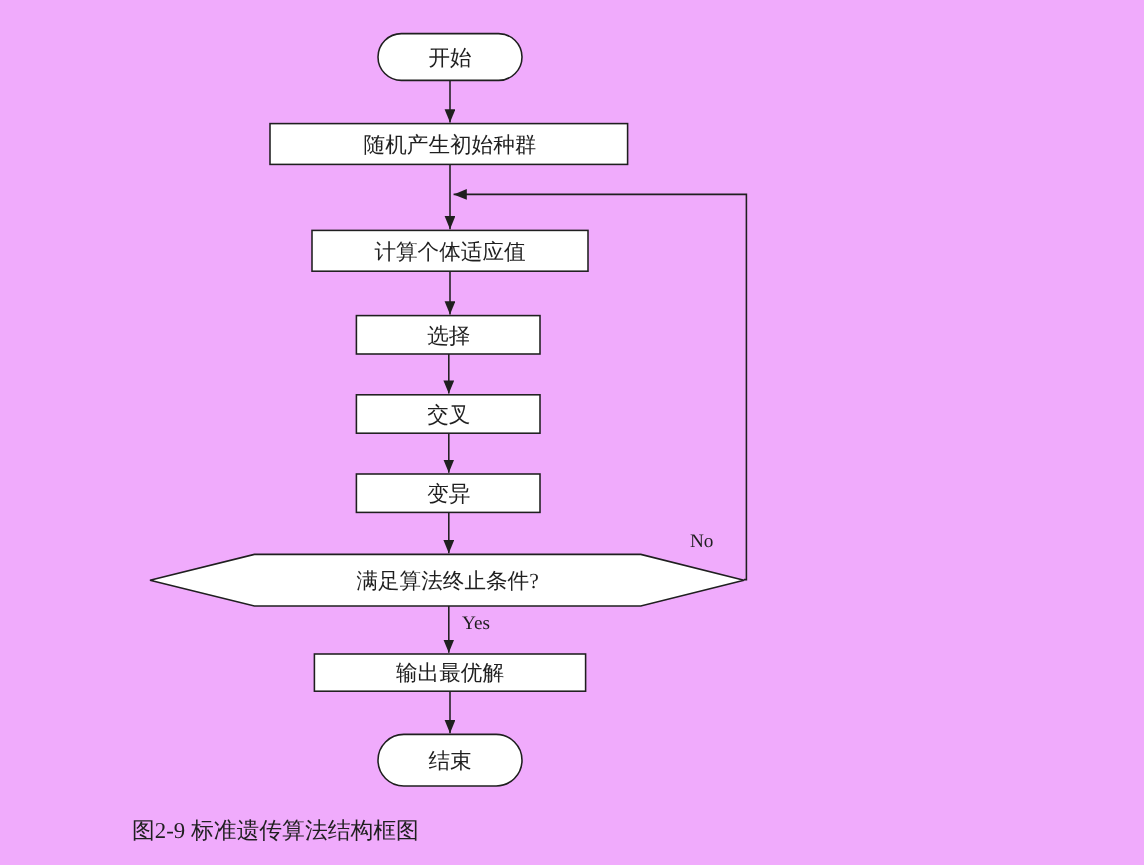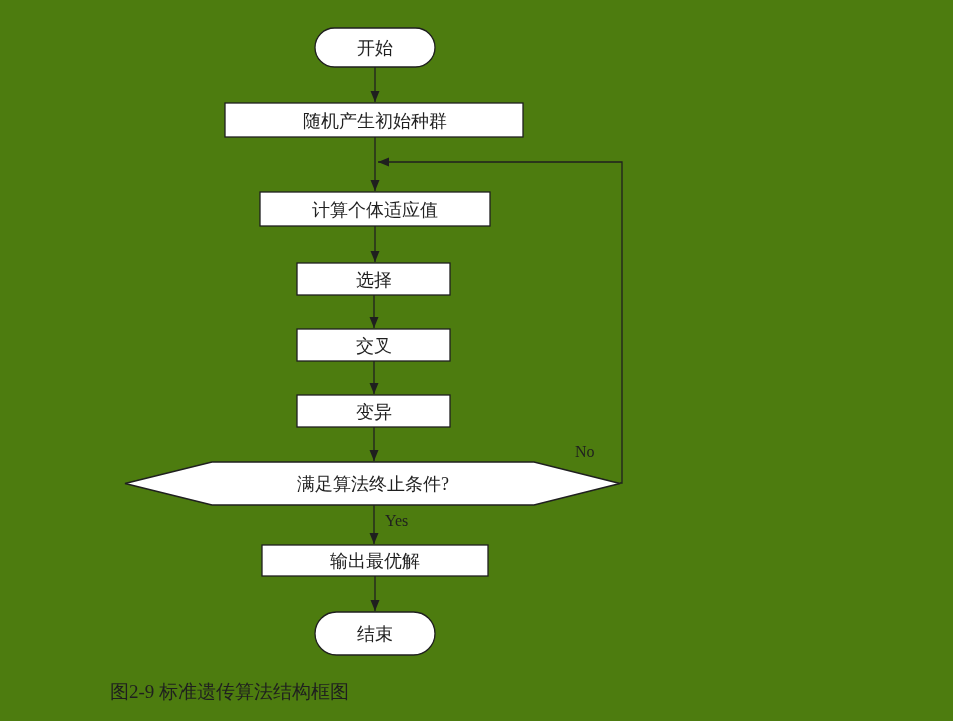--- a/index.html
+++ b/index.html
@@ -4,21 +4,21 @@
 <style>
   html, body {
     margin: 0;
     padding: 0;
     background: #ffffff;
   }
   .page {
     position: relative;
     width: 953px;
     height: 721px;
-    background: #4d7c0f;
+    background: #f0abfc;
     overflow: hidden;
   }
   svg {
     display: block;
     width: 953px;
     height: 721px;
   }
   .shape {
     fill: #ffffff;
     stroke: #1f1f1f;

